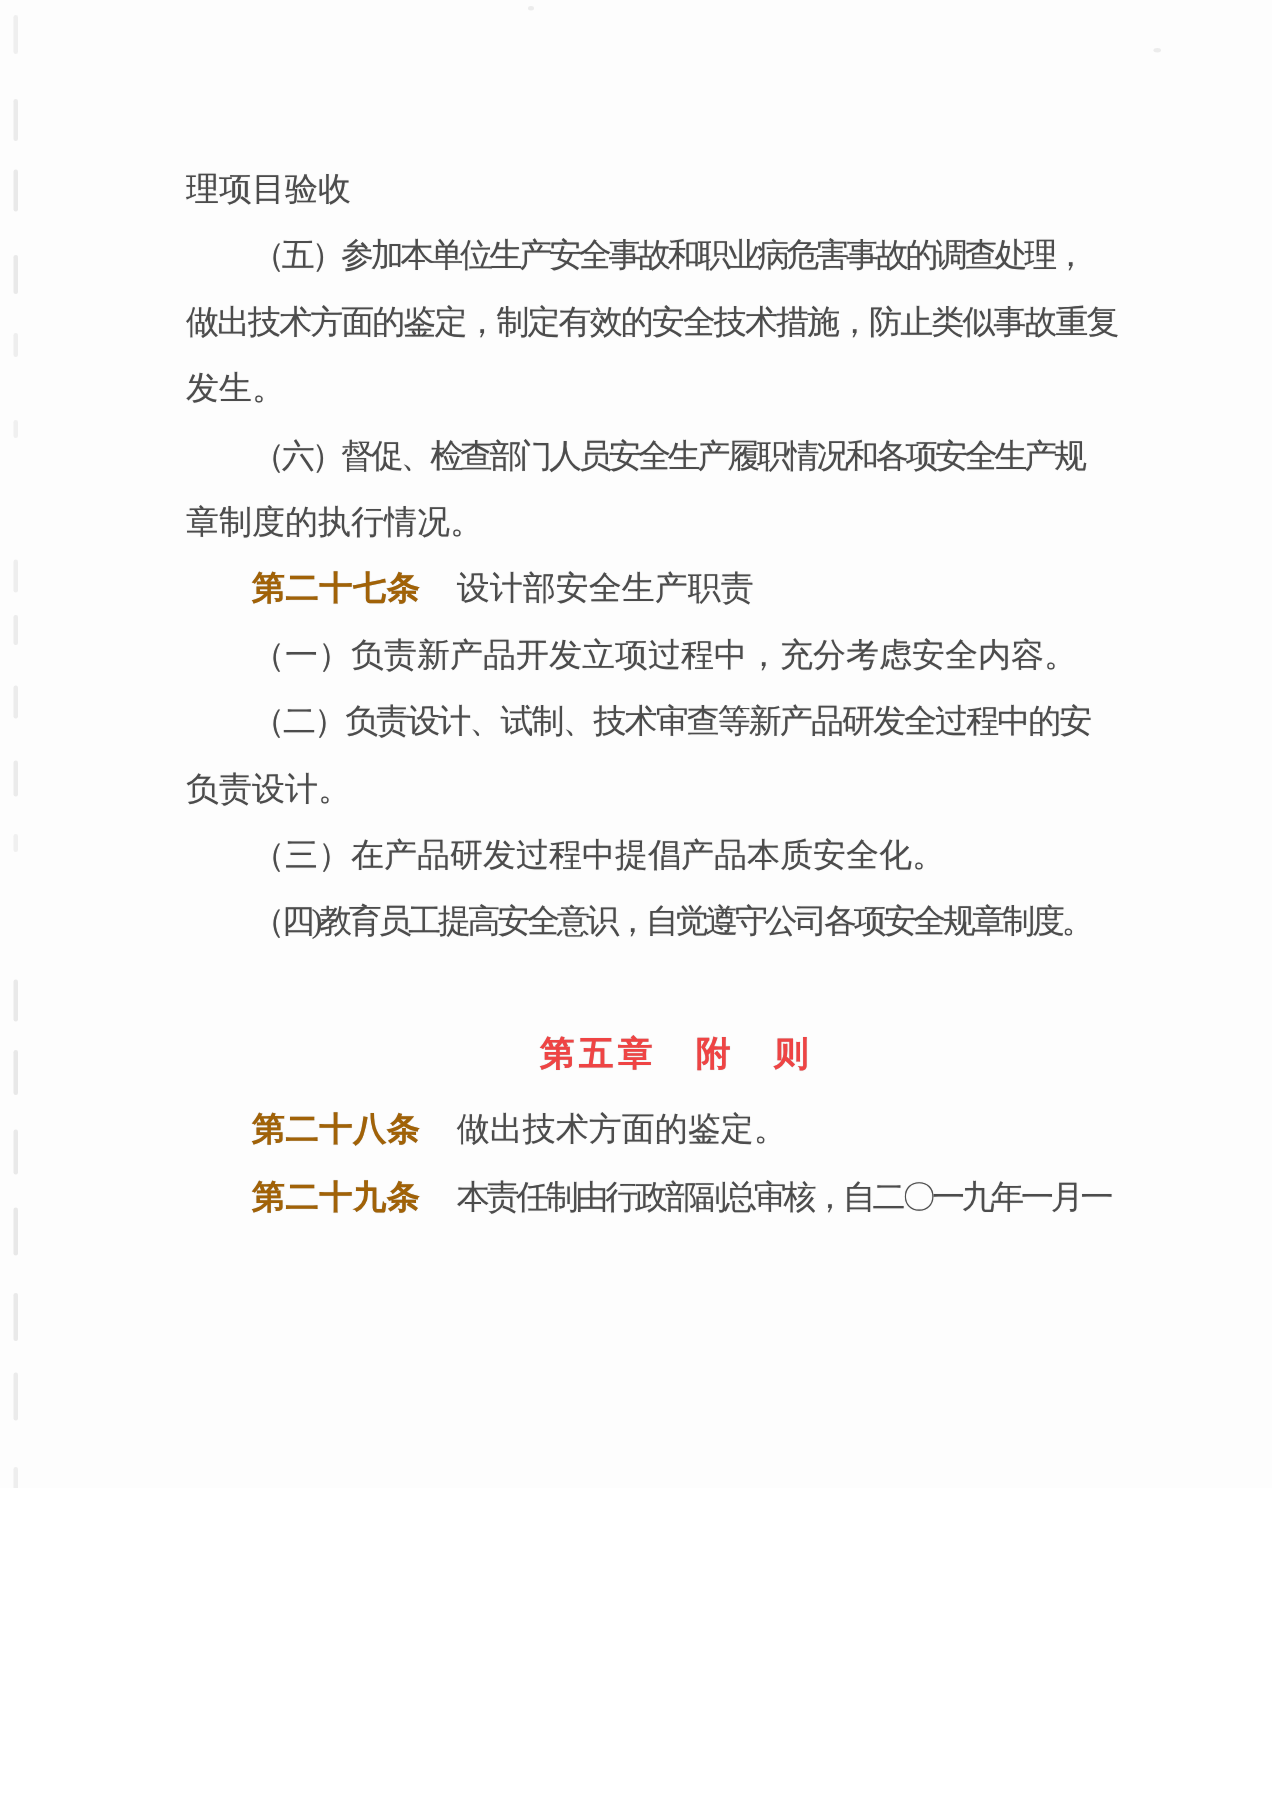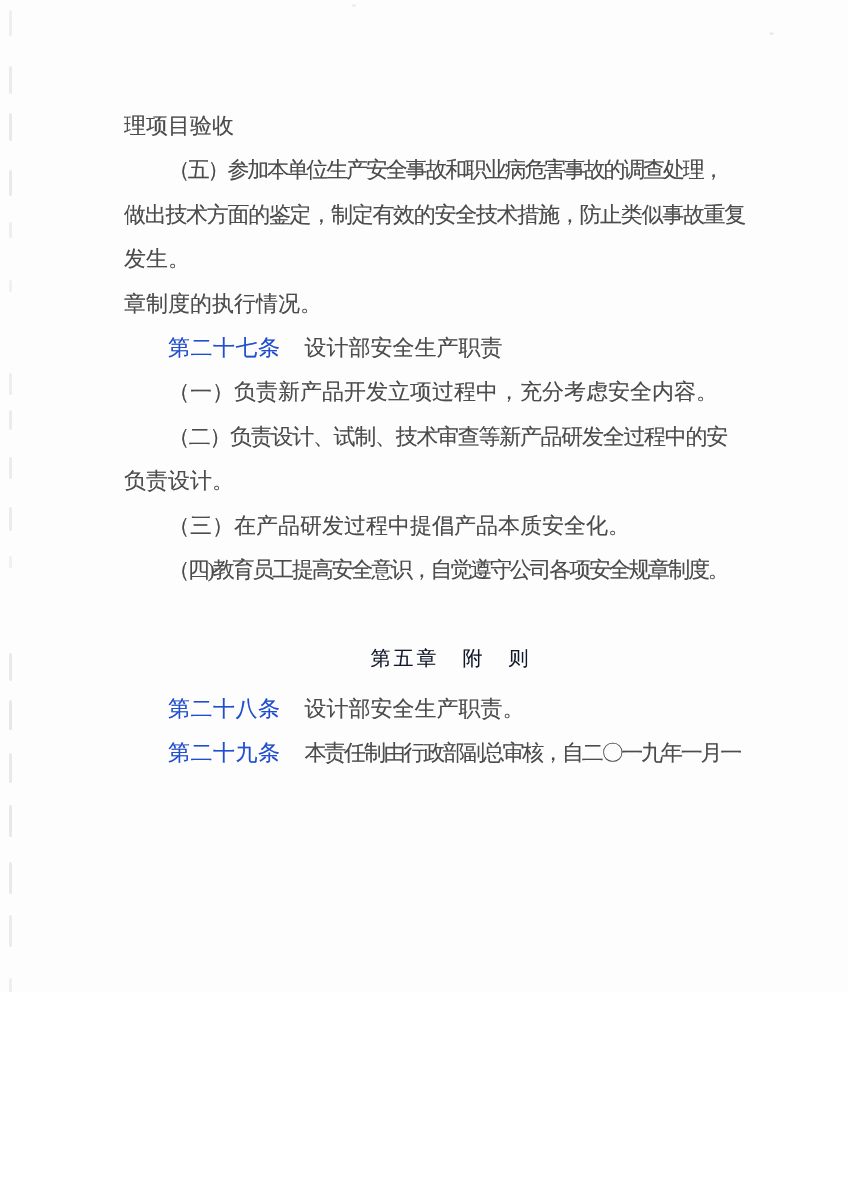--- a/index.html
+++ b/index.html
@@ -19,30 +19,30 @@
     color: #4c4c4c;
     font-size: 22px;
     line-height: 44.4px;
     text-shadow: 0 0 0.6px rgba(90,90,90,0.45);
   }
   .line { white-space: nowrap; }
   .line.indent { text-indent: 44px; }
   .line.mid   { letter-spacing: -1.3px; }
   .line.tight { letter-spacing: -2.2px; }
   .lead {
-    font-weight: normal;
-    color: #1d4ed8;
+    font-weight: bold;
+    color: #a16207;
     margin-right: 24px;
     letter-spacing: 0.5px;
   }
   .line.heading {
     text-align: center;
-    font-weight: normal;
-    color: #0f172a;
-    font-size: 20px;
+    font-weight: bold;
+    color: #ef4444;
+    font-size: 23px;
     letter-spacing: 3px;
     padding-left: 50px;
     margin-top: 44px;
     margin-bottom: 6px;
     text-indent: 0;
   }
   .edge-mark {
     position: absolute;
     left: 9px;
     width: 3px;
@@ -57,29 +57,30 @@
 </style>
 </head>
 <body>
 
 <div class="page">
   <div class="doc-body">
       <div class="line">理项目验收</div>
       <div class="line indent tight">（五）参加本单位生产安全事故和职业病危害事故的调查处理，</div>
       <div class="line mid">做出技术方面的鉴定，制定有效的安全技术措施，防止类似事故重复</div>
       <div class="line">发生。</div>
+      <div class="line indent tight">（六）督促、检查部门人员安全生产履职情况和各项安全生产规</div>
       <div class="line">章制度的执行情况。</div>
       <div class="line indent"><span class="lead">第二十七条</span><span>设计部安全生产职责</span></div>
       <div class="line indent">（一）负责新产品开发立项过程中，充分考虑安全内容。</div>
       <div class="line indent mid">（二）负责设计、试制、技术审查等新产品研发全过程中的安</div>
       <div class="line">负责设计。</div>
       <div class="line indent">（三）在产品研发过程中提倡产品本质安全化。</div>
       <div class="line indent tight">（四)教育员工提高安全意识，自觉遵守公司各项安全规章制度。</div>
       <div class="line heading">第五章　附　则</div>
-      <div class="line indent"><span class="lead">第二十八条</span><span>设计部安全生产职责。</span></div>
+      <div class="line indent"><span class="lead">第二十八条</span><span>做出技术方面的鉴定。</span></div>
       <div class="line indent tight"><span class="lead">第二十九条</span><span>本责任制由行政部副总审核，自二〇一九年一月一</span></div>
     </div>
 <div class="edge-mark" style="top: 10px; height: 26px; opacity: 0.55;"></div>
     <div class="edge-mark" style="top: 66px; height: 28px; opacity: 0.75;"></div>
     <div class="edge-mark" style="top: 113px; height: 28px; opacity: 0.8;"></div>
     <div class="edge-mark" style="top: 170px; height: 26px; opacity: 0.8;"></div>
     <div class="edge-mark" style="top: 222px; height: 16px; opacity: 0.6;"></div>
     <div class="edge-mark" style="top: 280px; height: 12px; opacity: 0.5;"></div>
     <div class="edge-mark" style="top: 373px; height: 22px; opacity: 0.6;"></div>
     <div class="edge-mark" style="top: 410px; height: 20px; opacity: 0.7;"></div>

